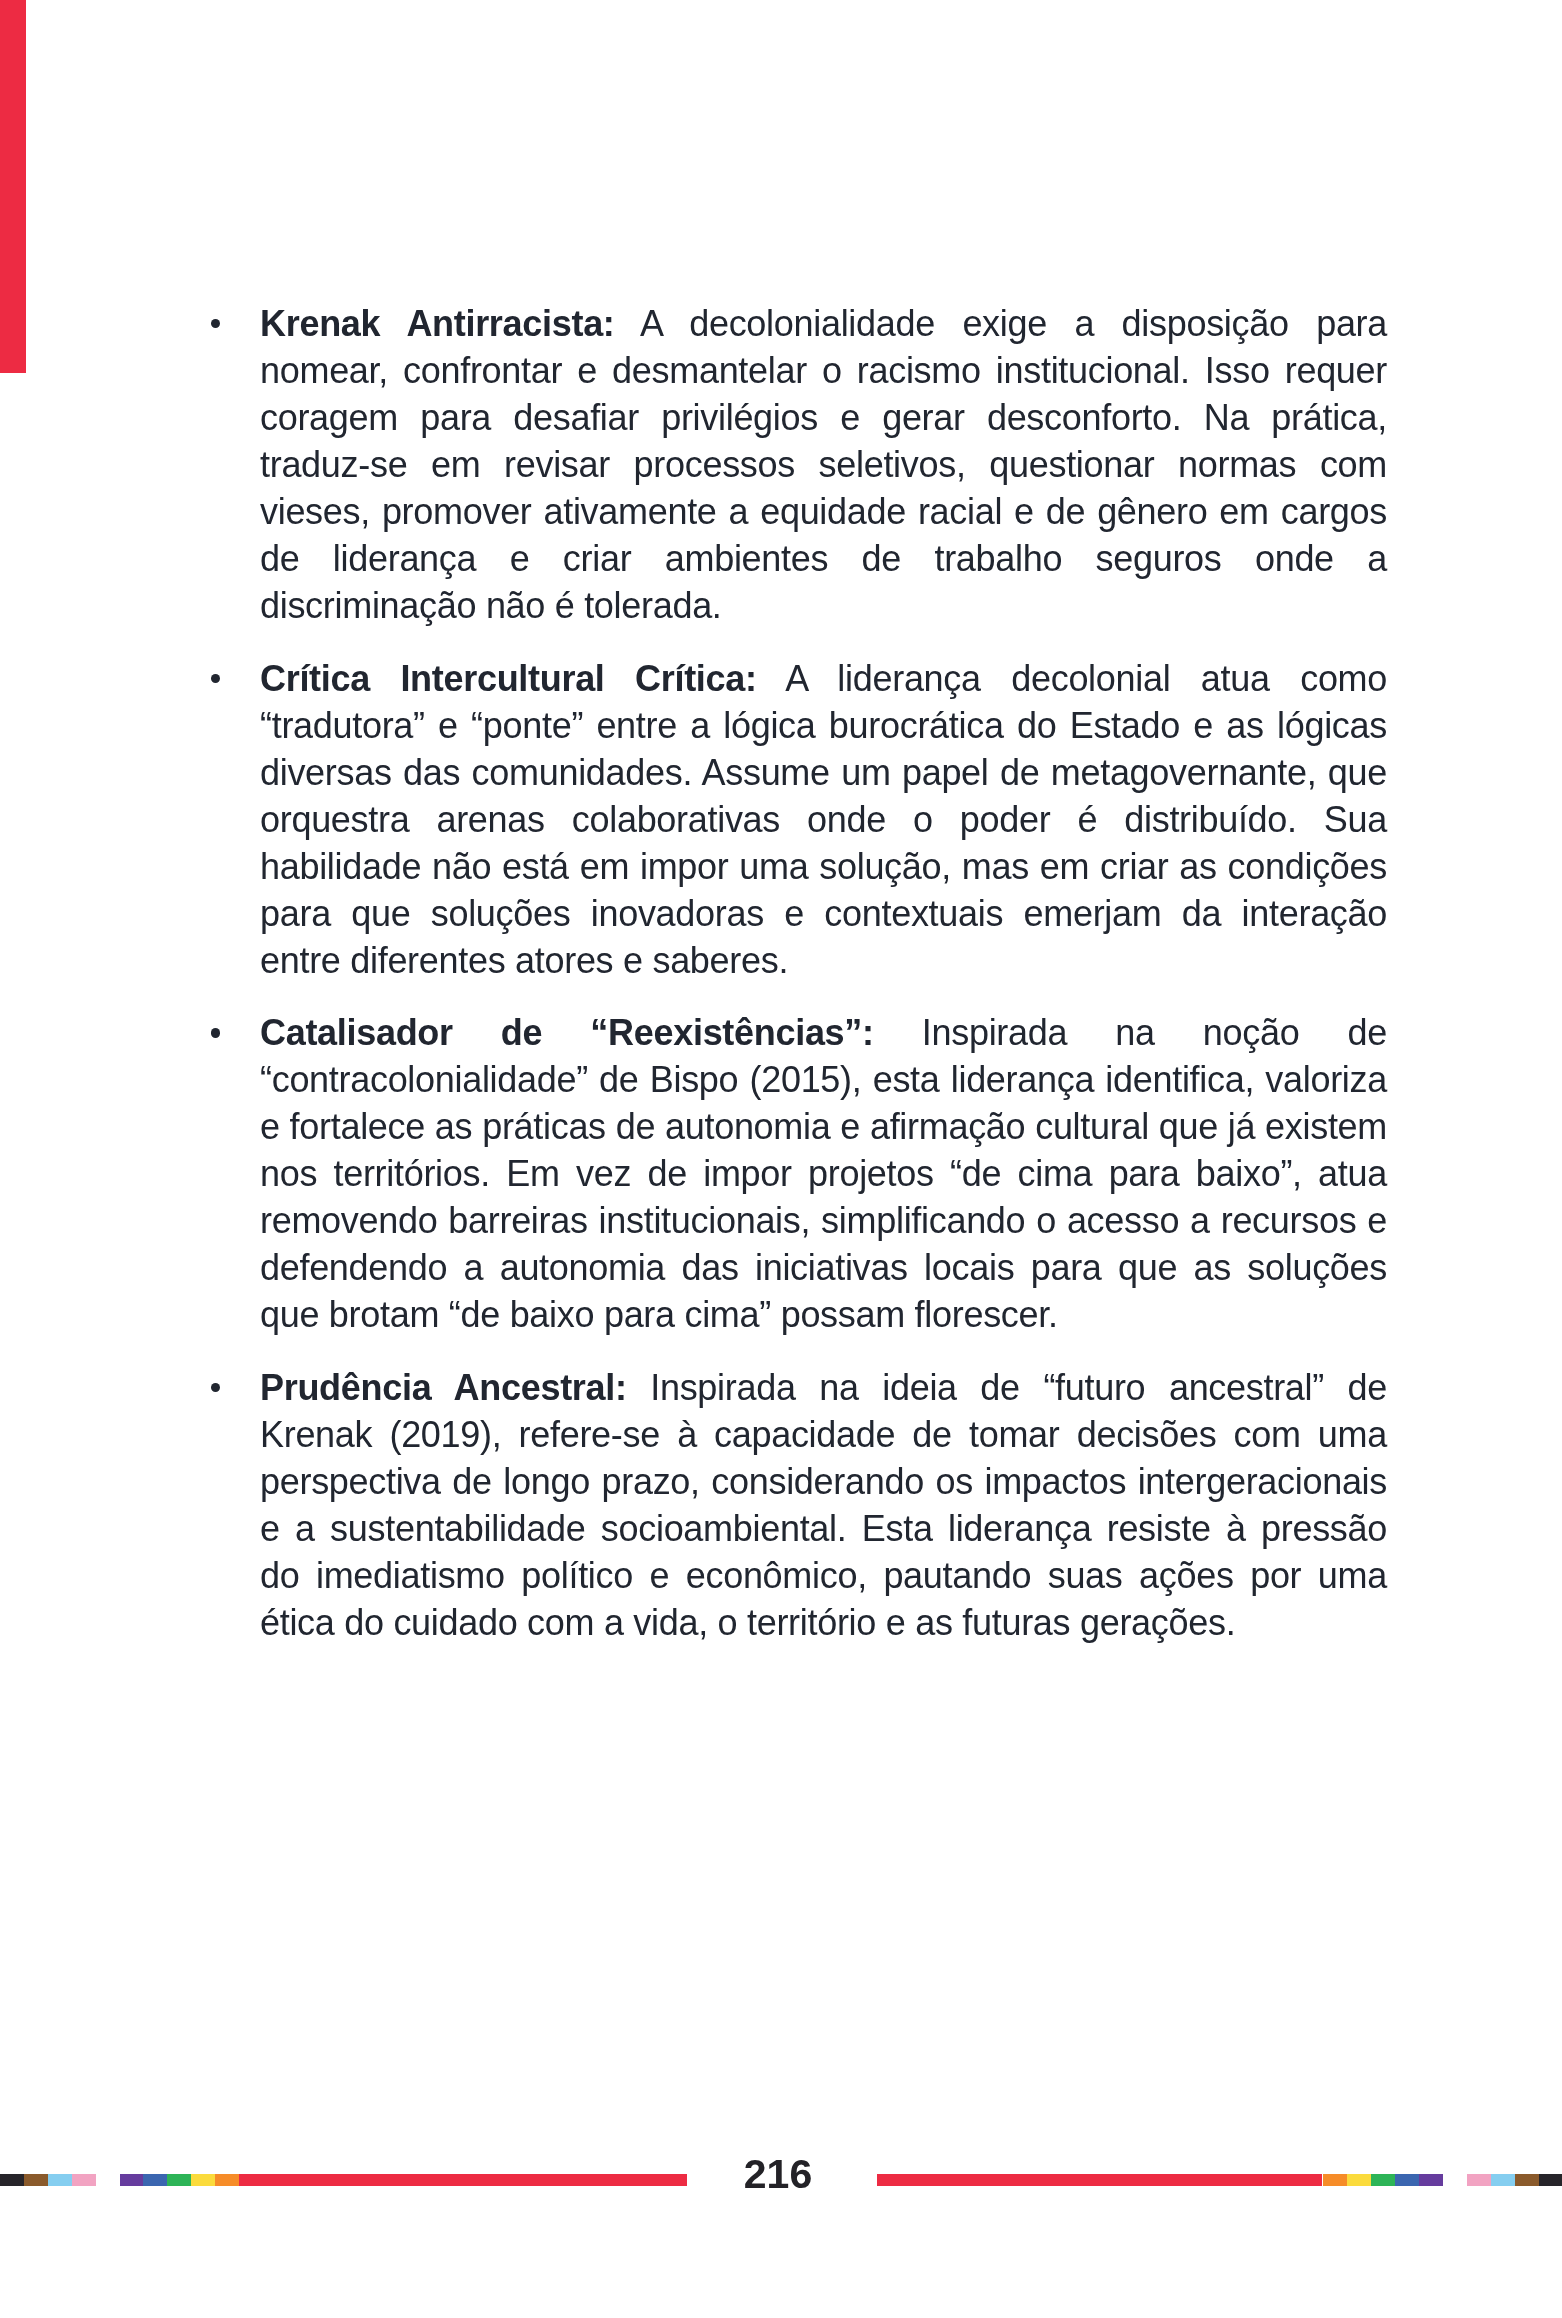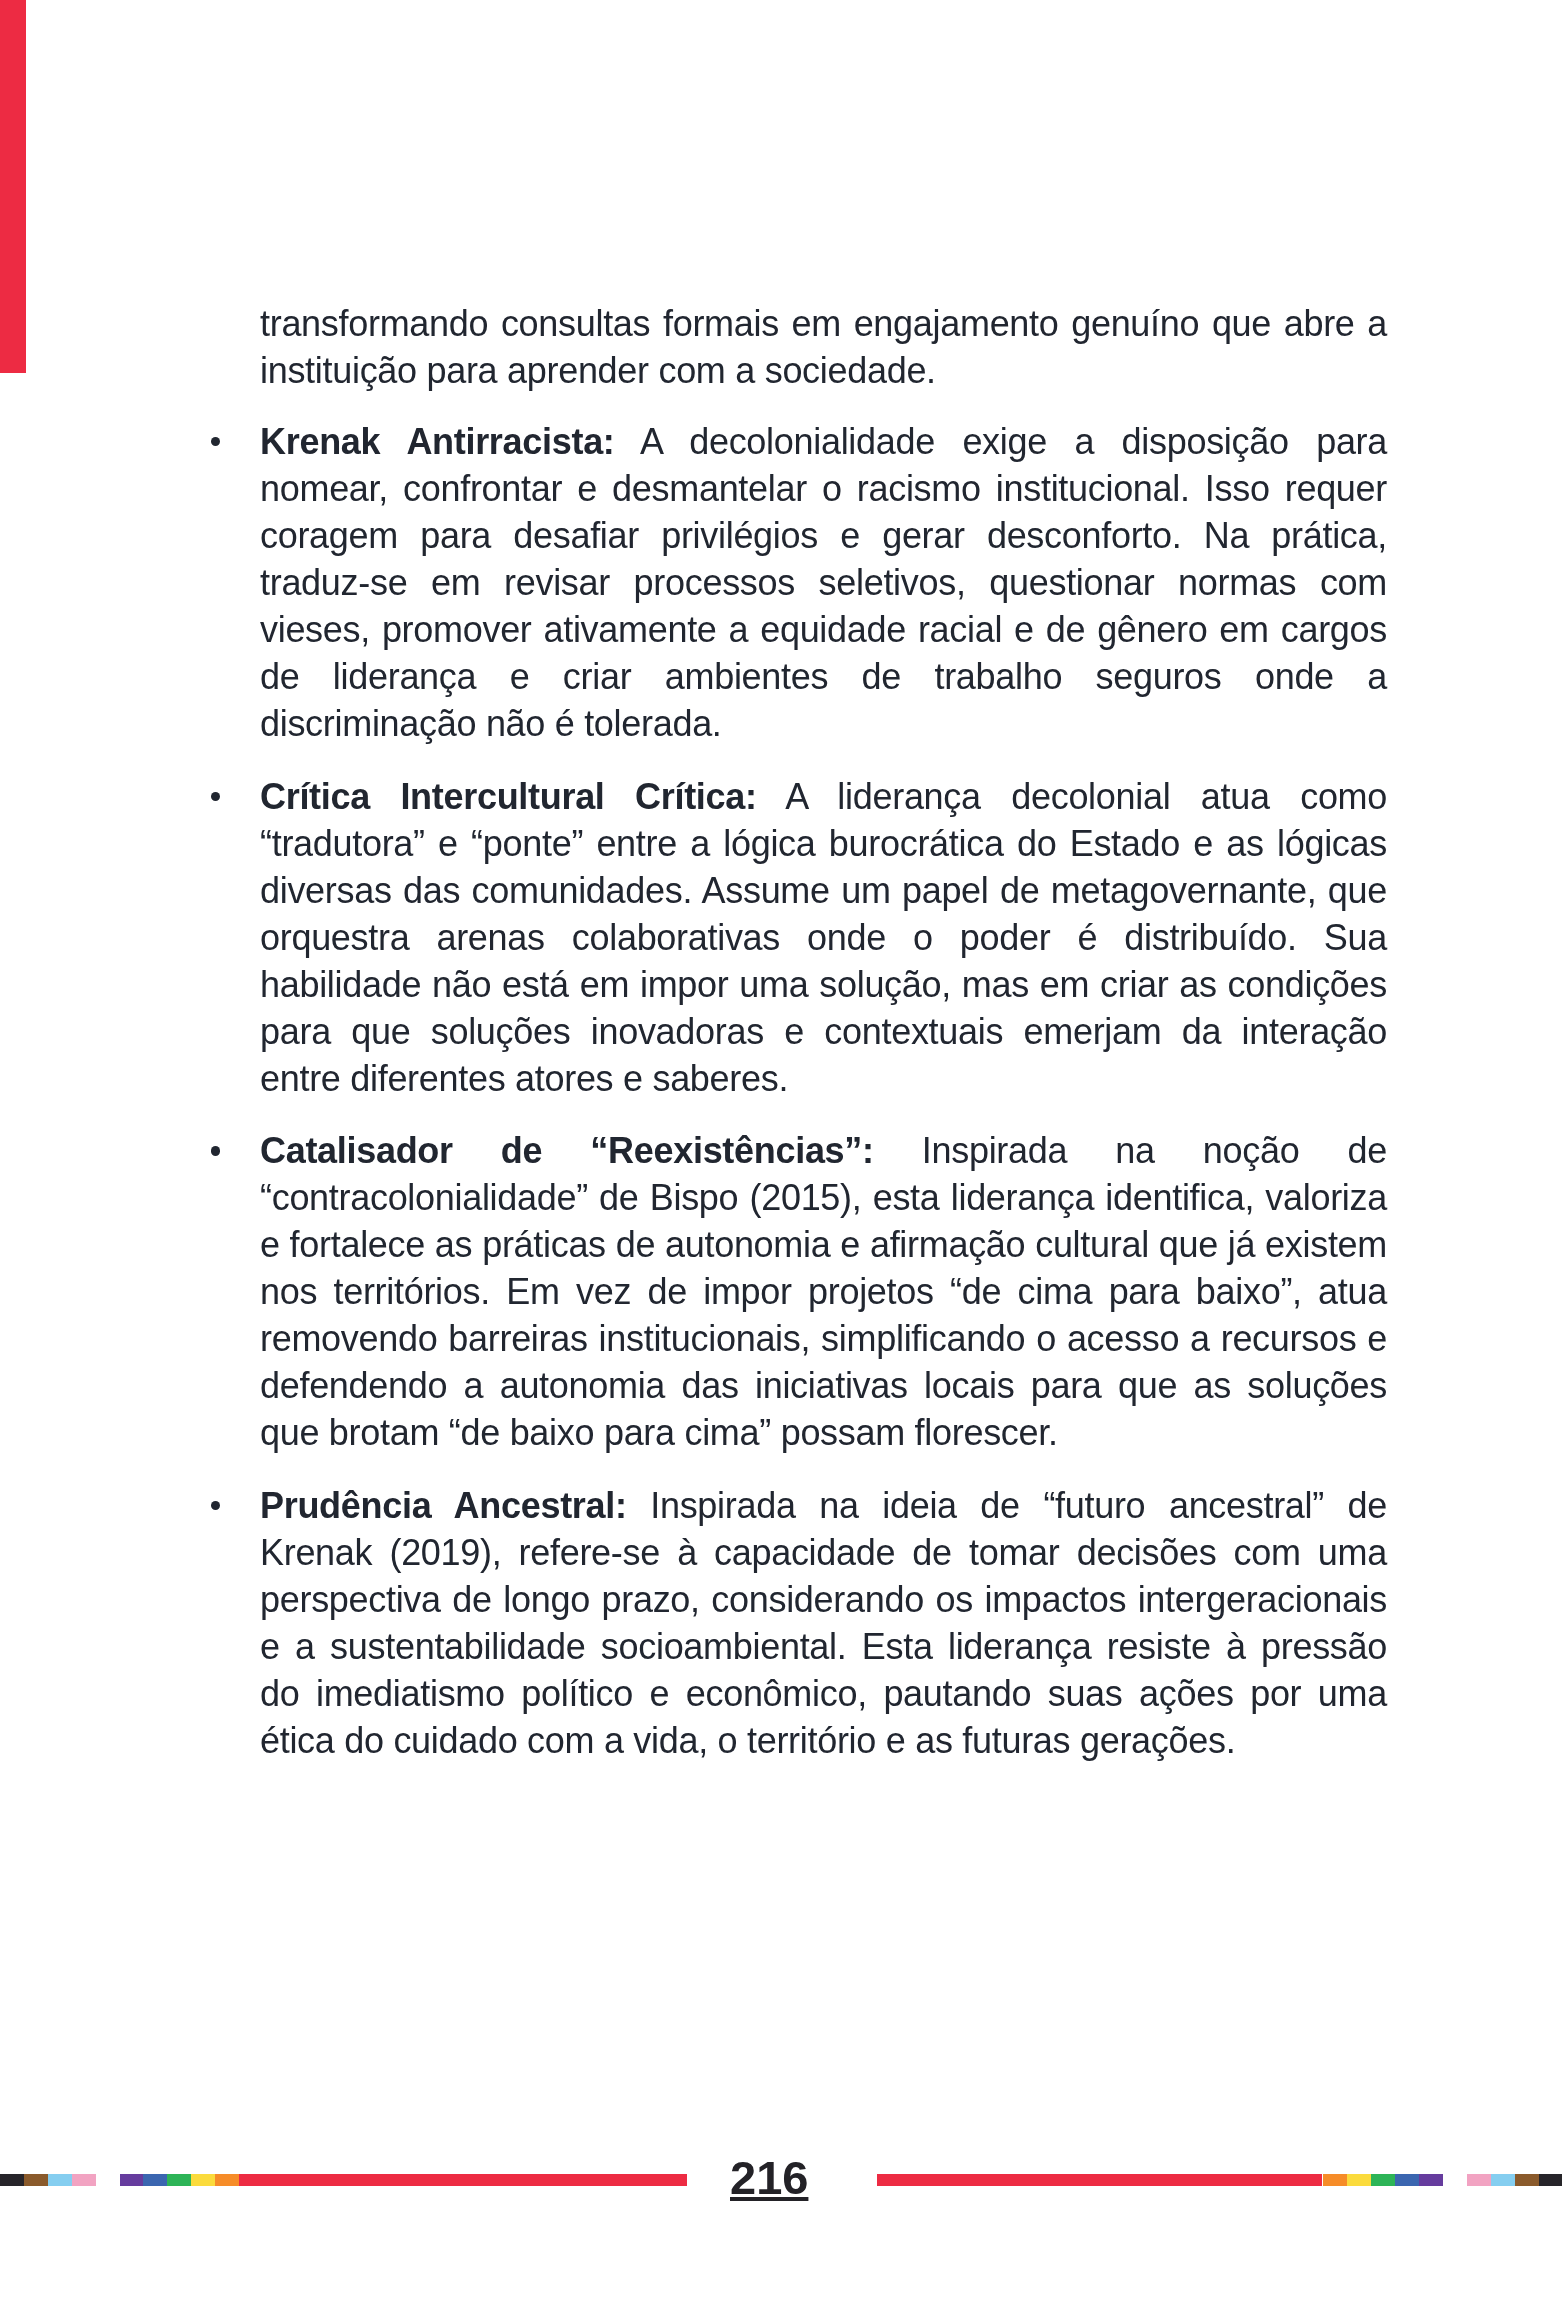--- a/index.html
+++ b/index.html
@@ -38,32 +38,32 @@
   
   .flag { position: absolute; top: 2174px; height: 12px; display: flex; }
   .flag-left  { left: 0;     width: 239px; }
   .flag-right { left: 1323px; width: 240px; }
   .flag span { flex: 1 1 0; height: 100%; }
   .rule { position: absolute; top: 2174px; height: 12px; }
   .rule-left  { left: 239px;  width: 448px; }
   .rule-right { left: 877px; width: 445px; }
   .page-number {
     position: absolute; left: 730px; top: 2154px; width: 96px;
-    font-size: 47px; font-weight: bold; line-height: 1; text-decoration: underline;
+    text-align: center;
+    font-size: 41px; font-weight: bold; line-height: 1;
   }
 </style>
 </head>
 <body>
 
 <div class="page">
 
   <div class="edge-tab" style="background: rgb(237, 43, 67);"></div>
 
   <main class="text-block" style="color: rgb(33, 38, 48);">
-    <p class="para">transformando consultas formais em engajamento genuíno que abre a instituição para aprender com a sociedade.</p>
 
     <ul class="bullet-list">
       <li class="bullet-item">
         <span class="dot"></span>
         <b class="lead">Krenak Antirracista:</b>
         <span>A decolonialidade exige a disposição para nomear, confrontar e desmantelar o racismo institucional. Isso requer coragem para desafiar privilégios e gerar desconforto. Na prática, traduz-se em revisar processos seletivos, questionar normas com vieses, promover ativamente a equidade racial e de gênero em cargos de liderança e criar ambientes de trabalho seguros onde a discriminação não é tolerada.</span>
       </li>
       <li class="bullet-item">
         <span class="dot"></span>
         <b class="lead">Crítica Intercultural Crítica:</b>

